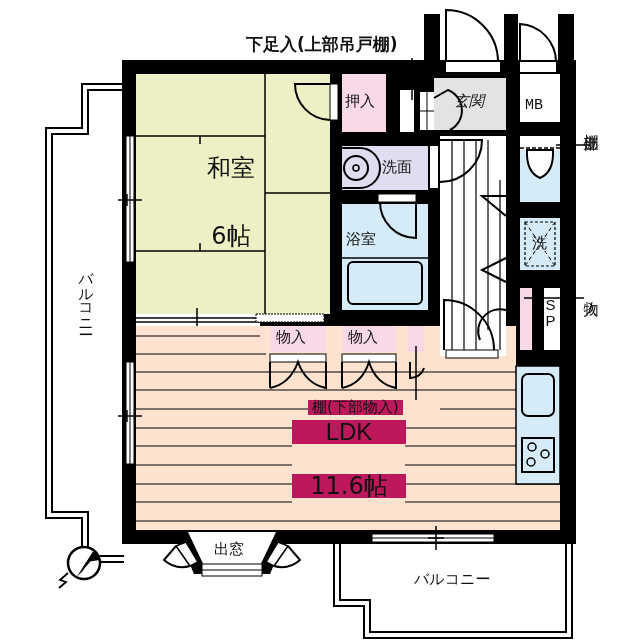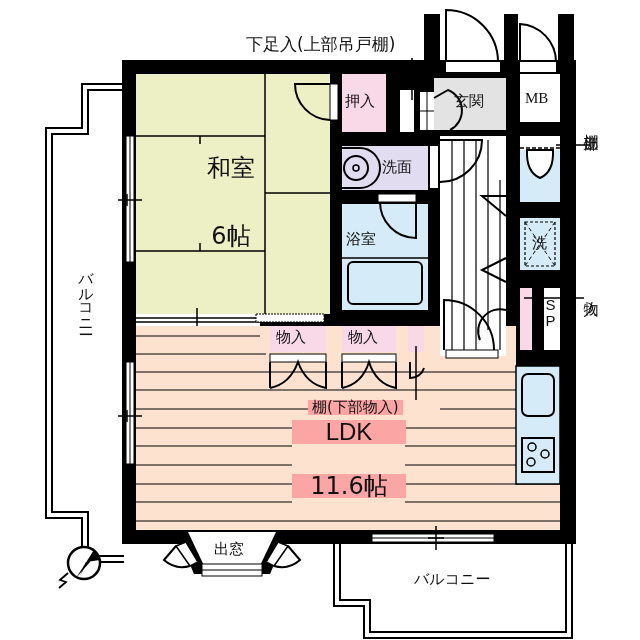--- a/index.html
+++ b/index.html
@@ -1,24 +1,24 @@
 <!DOCTYPE html>
 <html><head>
 <meta charset="utf-8">
 <style>
   html, body { margin:0; padding:0; background:#ffffff; }
   body { width:640px; height:640px; position:relative; overflow:hidden;
          font-family: "DejaVu Sans", "Liberation Sans", sans-serif; }
   #plan { position:absolute; left:0; top:0; width:640px; height:640px; }
   .lbl { position:absolute; color:#111; white-space:nowrap; line-height:1; }
   .big { font-size:24px; text-align:center; }
-  .med { font-size:17px; }
+  .med { font-size:17px;font-weight:bold; }
   .sm  { font-size:15px; }
   .vert { writing-mode: vertical-rl; text-orientation: upright; letter-spacing:-1px; }
-  .ldk-bg { background:#fca5a5; padding:0 4px; }
+  .ldk-bg { background:#be185d; padding:0 4px; }
 </style>
 </head>
 <body>
 
 <svg id="plan" viewBox="0 0 640 640" xmlns="http://www.w3.org/2000/svg">
 
   <g fill="none" stroke="#000" stroke-width="2">
     <path d="M124 84 L82 84 L82 128 L46 128 L46 518 L82 518 L82 562 L124 562"></path>
     <path d="M124 90 L88 90 L88 134 L52 134 L52 512 L88 512 L88 556 L124 556"></path>
   </g>
@@ -194,22 +194,22 @@
     <path d="M59 588 L66 582 L60 580 L68 573" fill="none" stroke="#000" stroke-width="1.8"></path>
   </g>
 </svg>
 
 <div class="lbl med" style="left:246px;top:36px;">下足入(上部吊戸棚)</div>
 <div class="lbl big" style="left:186px;top:156px;width:90px;">和室</div>
 <div class="lbl big" style="left:186px;top:196px;width:90px;margin-top:28px;">6帖</div>
 <div class="lbl sm" style="left:345px;top:94px;">押入</div>
 <div class="lbl sm" style="left:382px;top:160px;">洗面</div>
 <div class="lbl sm" style="left:346px;top:232px;">浴室</div>
-<div class="lbl sm" style="left:454px;top:94px;">玄関</div>
-<div class="lbl sm" style="left:525px;top:91px;font-family:Liberation Serif, serif;">MB</div>
+<div class="lbl sm" style="left:454px;top:94px;font-style:italic;">玄関</div>
+<div class="lbl sm" style="left:525px;top:98px;font-family:Liberation Mono, monospace;">MB</div>
 <div class="lbl vert sm" style="left:583px;top:124px;">上部棚</div>
 <div class="lbl sm" style="left:532px;top:236px;">洗</div>
 <div class="lbl vert sm" style="left:543px;top:296px;font-family:'Liberation Sans',sans-serif;">SP</div>
 <div class="lbl vert sm" style="left:583px;top:290px;">物入</div>
 <div class="lbl sm" style="left:276px;top:330px;">物入</div>
 <div class="lbl sm" style="left:348px;top:330px;">物入</div>
 <div class="lbl sm ldk-bg" style="left:308px;top:400px;">棚(下部物入)</div>
 <div class="lbl big ldk-bg" style="left:292px;top:420px;width:106px;font-family:'Liberation Sans',sans-serif;">LDK</div>
 <div class="lbl big ldk-bg" style="left:292px;top:474px;width:106px;">11.6帖</div>
 <div class="lbl sm" style="left:214px;top:542px;">出窓</div>

